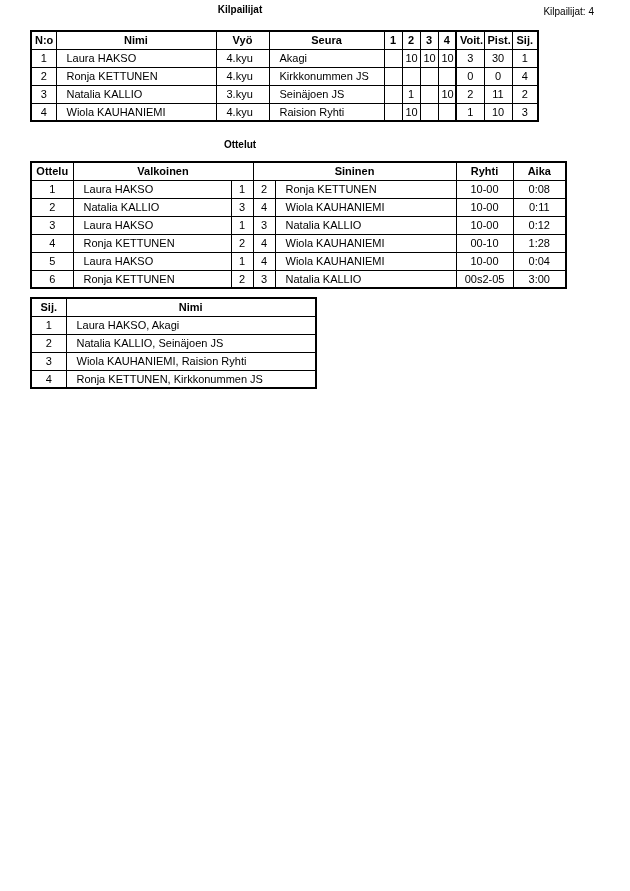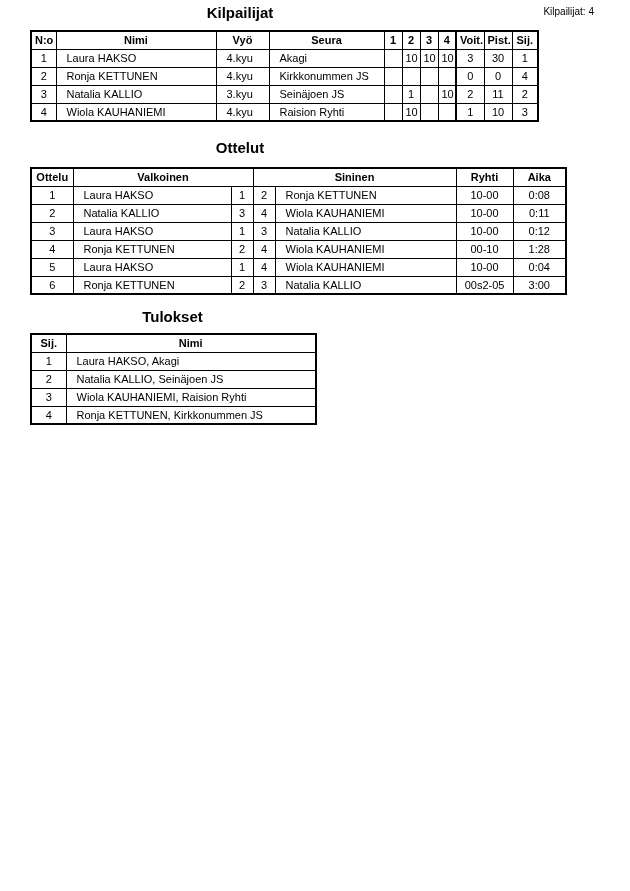--- a/index.html
+++ b/index.html
@@ -13,21 +13,21 @@
   }
   .title {
     margin: 42px 0 0 0;
     text-align: center;
     font-size: 18px;
     font-weight: bold;
     white-space: pre;
   }
   .sub-row { position: relative; height: 15px; margin-top: 4px; }
   .section-heading {
-    font-size: 15px;
+    font-size: 10px;
     font-weight: bold;
     text-align: center;
   }
   .heading-k { width: 420px; margin-left: 30px; }
   .heading-o { width: 420px; margin-left: 30px; margin-top: 17px; }
   .heading-t { width: 285px; margin-left: 30px; margin-top: 13px; }
   .count-label {
     position: absolute;
     top: 2px;
     right: 36px;
@@ -223,21 +223,20 @@
         <td class="l">Ronja KETTUNEN</td>
         <td class="c">2</td>
         <td class="c">3</td>
         <td class="l">Natalia KALLIO</td>
         <td class="c">00s2-05</td>
         <td class="c">3:00</td>
       </tr>
     </tbody>
   </table>
 
-  <div class="section-heading heading-t">Tulokset</div>
 
   <table class="t3">
     <colgroup>
       <col style="width:35px">
         <col style="width:250px">
     </colgroup>
     <thead>
       <tr>
         <th>Sij.</th>
         <th>Nimi</th>

